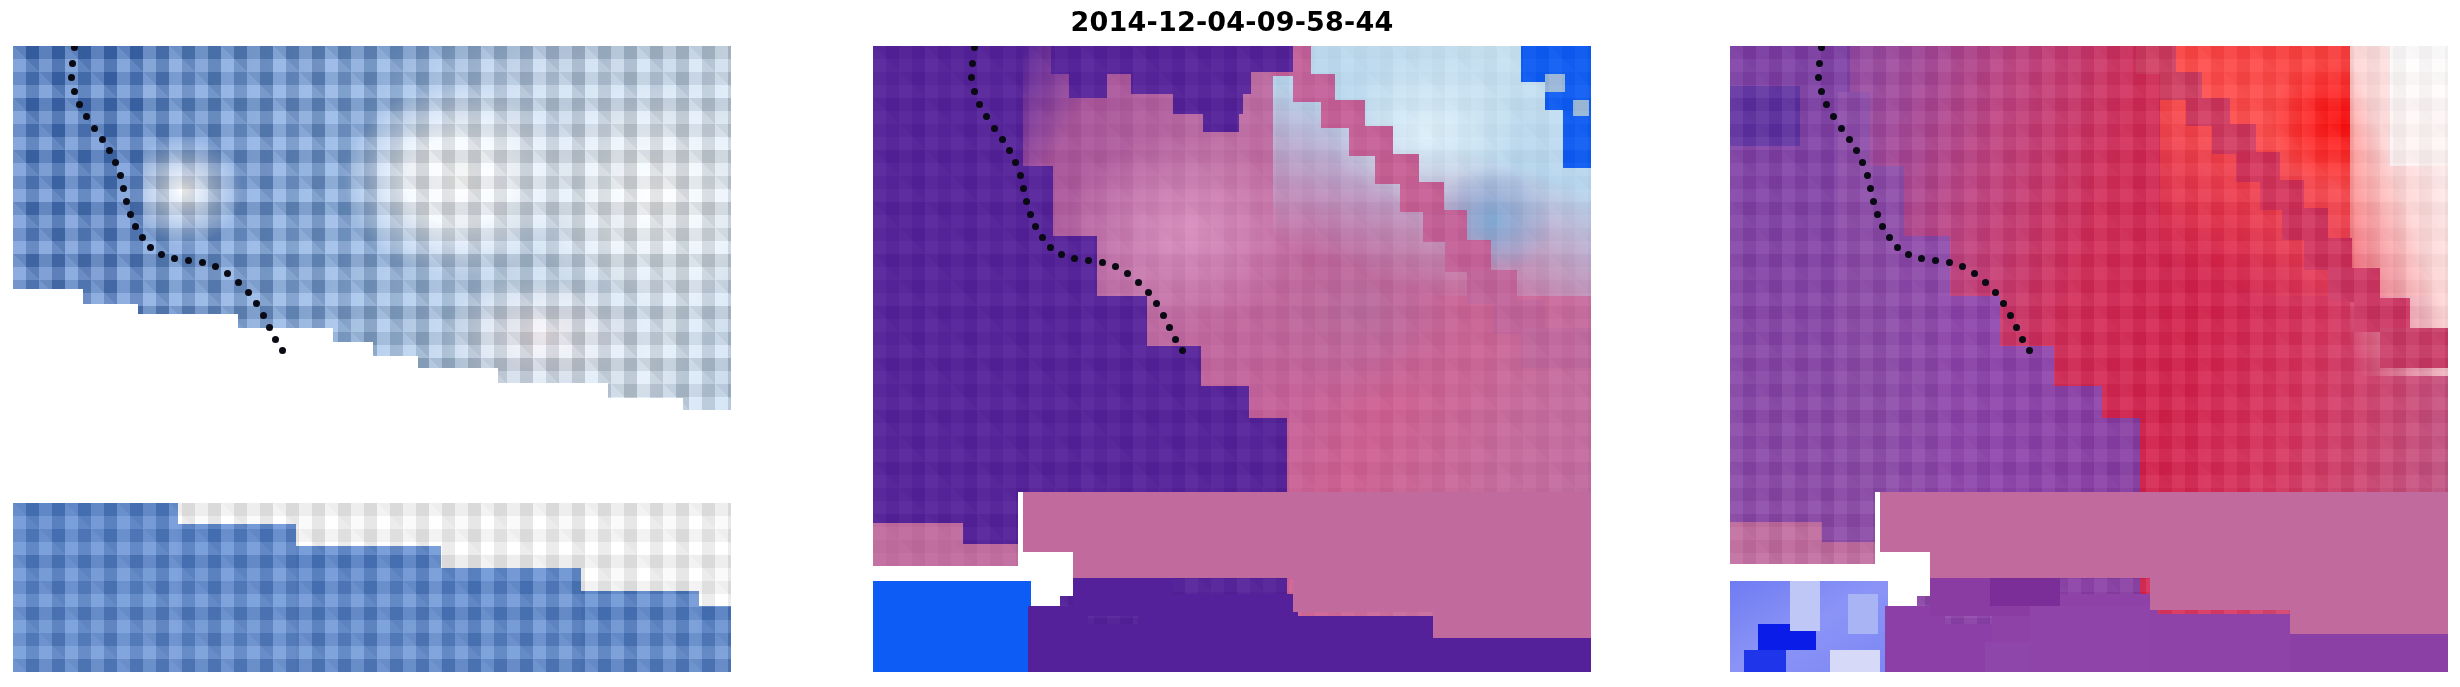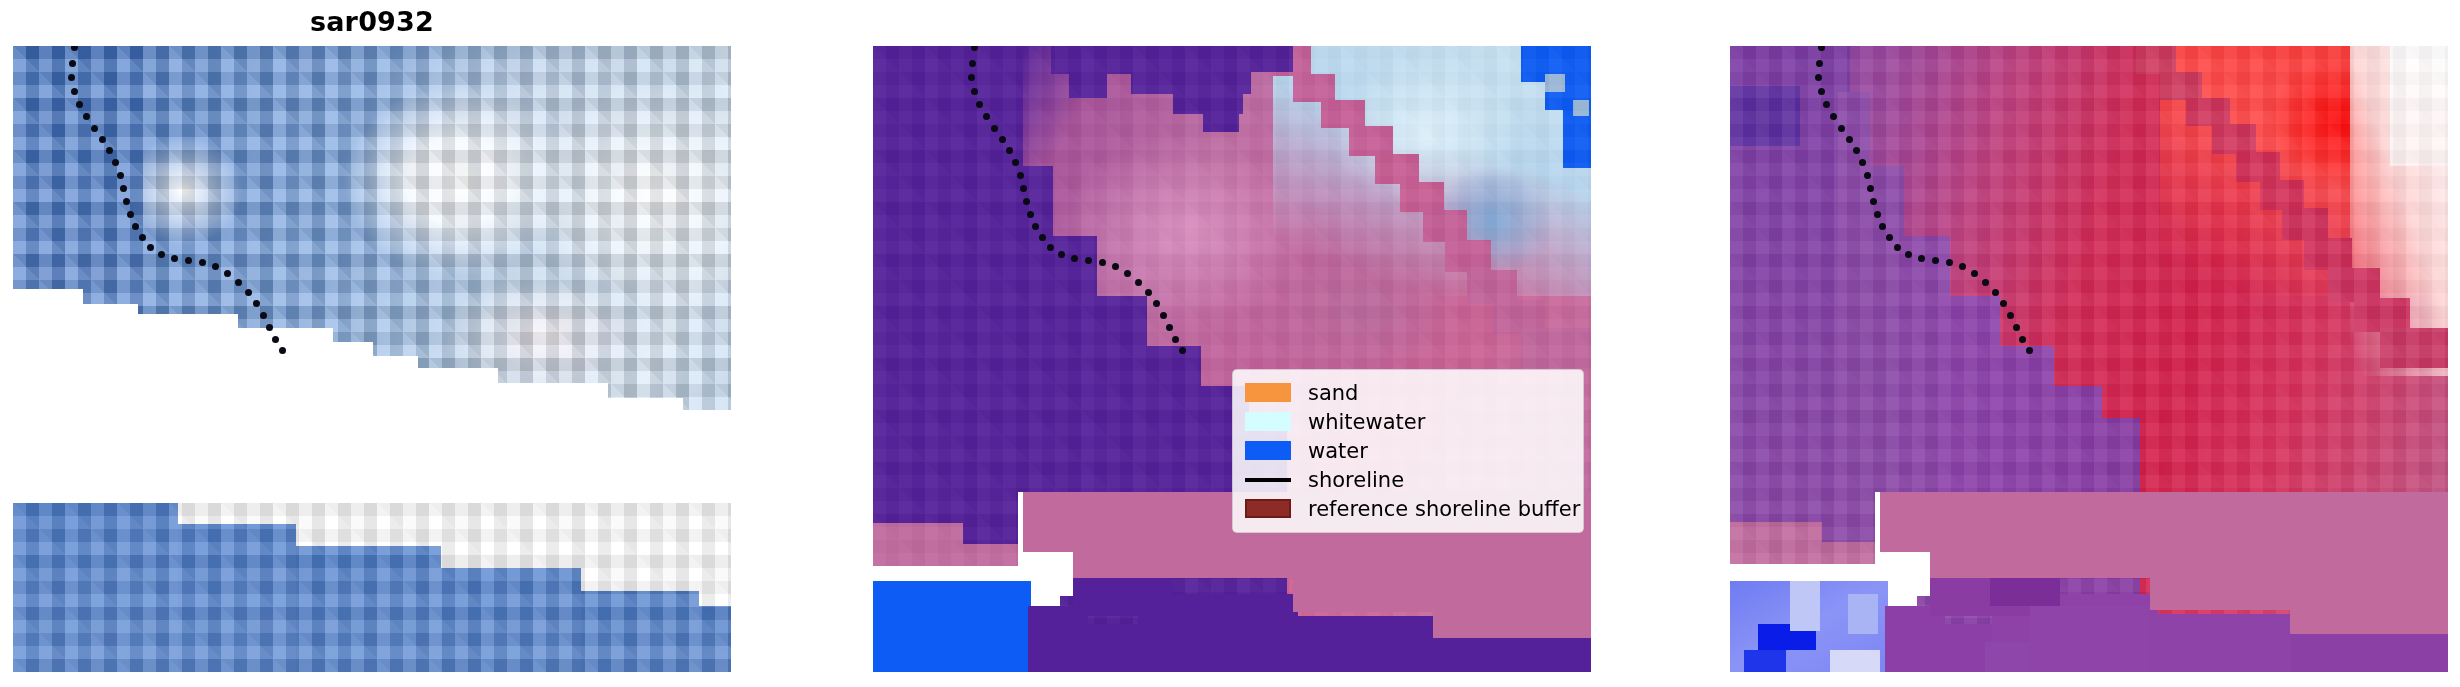--- a/index.html
+++ b/index.html
@@ -50,21 +50,20 @@
   .swatch.line{height:0;border-top:4px solid #000000;}
   .legend-label{font-size:21px;color:#000000;white-space:nowrap;
      font-family:"DejaVu Sans","Liberation Sans",sans-serif;}
 </style>
 </head>
 <body>
 
 <div class="figure">
 
   <div class="panel" style="left:13px;width:718px;">
-    <div class="panel-title">sar0932</div>
     <div class="axes">
       <div class="raster">
 
         <div class="px" style="left:0;top:0;width:718px;height:626px;
              background:
                radial-gradient(180px 150px at 640px 150px, #ffffff 0%, #e9f2fb 35%, rgba(233,242,251,0) 75%),
                radial-gradient(150px 120px at 470px 400px, #f4f8fd 0%, rgba(244,248,253,0) 70%),
                radial-gradient(260px 200px at 530px 90px, #cfe0f4 0%, rgba(207,224,244,0) 72%),
                linear-gradient(115deg,#4e7fcd 0%,#5e8ed6 22%,#7ba6e0 42%,#b9d2ec 60%,#dae9f7 78%,#9dc0e6 100%)"></div>
 
@@ -138,20 +137,21 @@
         <div class="sdot" style="left:240px;top:254px;"></div>
         <div class="sdot" style="left:247px;top:266px;"></div>
         <div class="sdot" style="left:253px;top:278px;"></div>
         <div class="sdot" style="left:259px;top:290px;"></div>
         <div class="sdot" style="left:266px;top:301px;"></div>
       </div>
     </div>
   </div>
 
   <div class="panel" style="left:873px;width:718px;">
+    <div class="panel-title">2014-12-04-09-58-44</div>
     <div class="axes">
       <div class="raster">
 
         <div class="px" style="left:0;top:0;width:718px;height:626px;background:#54219a;"></div>
 
         <div class="px" style="left:150px;top:0;width:568px;height:626px;
              background:linear-gradient(118deg,
                rgba(84,33,154,0) 0%,
                #a8539a 10%,
                #bd6ba2 28%,
@@ -400,42 +400,14 @@
         <div class="sdot" style="left:262px;top:243px;"></div>
         <div class="sdot" style="left:270px;top:254px;"></div>
         <div class="sdot" style="left:277px;top:266px;"></div>
         <div class="sdot" style="left:283px;top:278px;"></div>
         <div class="sdot" style="left:289px;top:290px;"></div>
         <div class="sdot" style="left:296px;top:301px;"></div>
       </div>
     </div>
   </div>
 
-  <div class="legend">
-
-    <div class="legend-row">
-      <div class="swatch" style="background:#f7943e;"></div>
-      <div class="legend-label">sand</div>
-    </div>
-
-    <div class="legend-row">
-      <div class="swatch" style="background:#d4fdff;"></div>
-      <div class="legend-label">whitewater</div>
-    </div>
-
-    <div class="legend-row">
-      <div class="swatch" style="background:#0d5cf5;"></div>
-      <div class="legend-label">water</div>
-    </div>
-
-    <div class="legend-row">
-      <div class="swatch line"></div>
-      <div class="legend-label">shoreline</div>
-    </div>
-
-    <div class="legend-row">
-      <div class="swatch" style="background:#8e2b26;border:2px solid #6b1c18;box-sizing:border-box;"></div>
-      <div class="legend-label">reference shoreline buffer</div>
-    </div>
-
-  </div>
 
 </div>
 
 </body></html>

